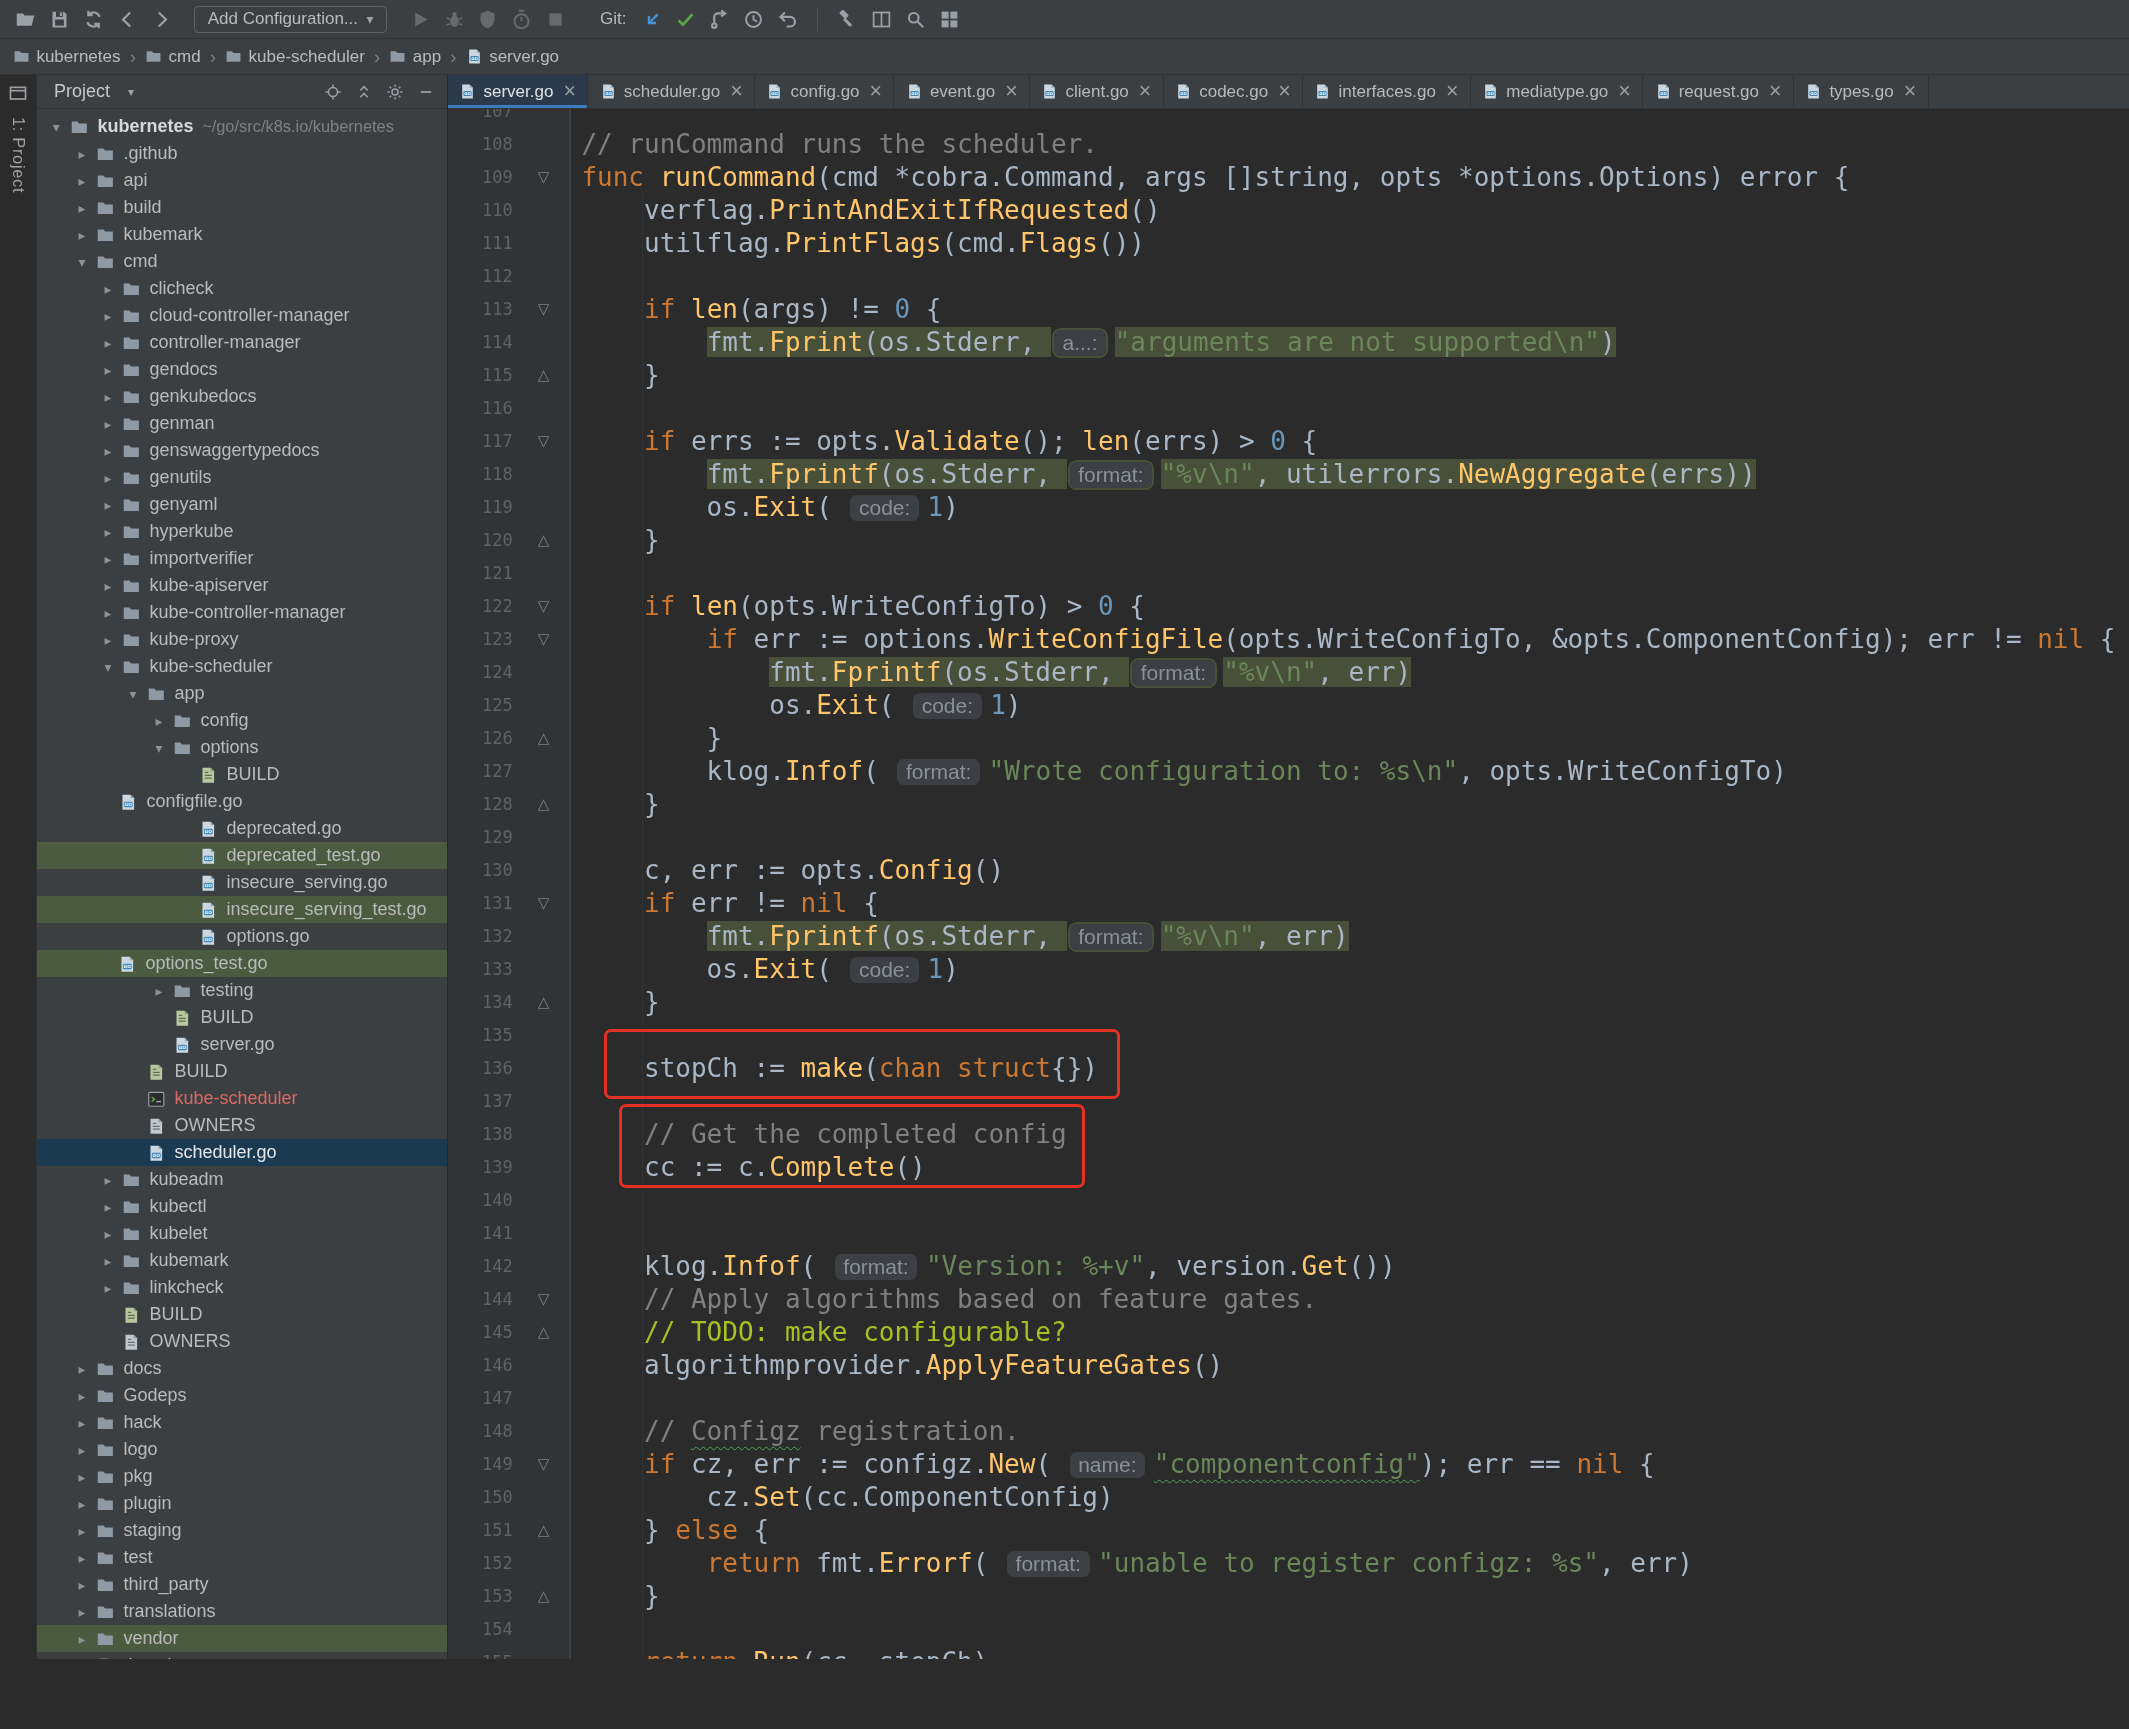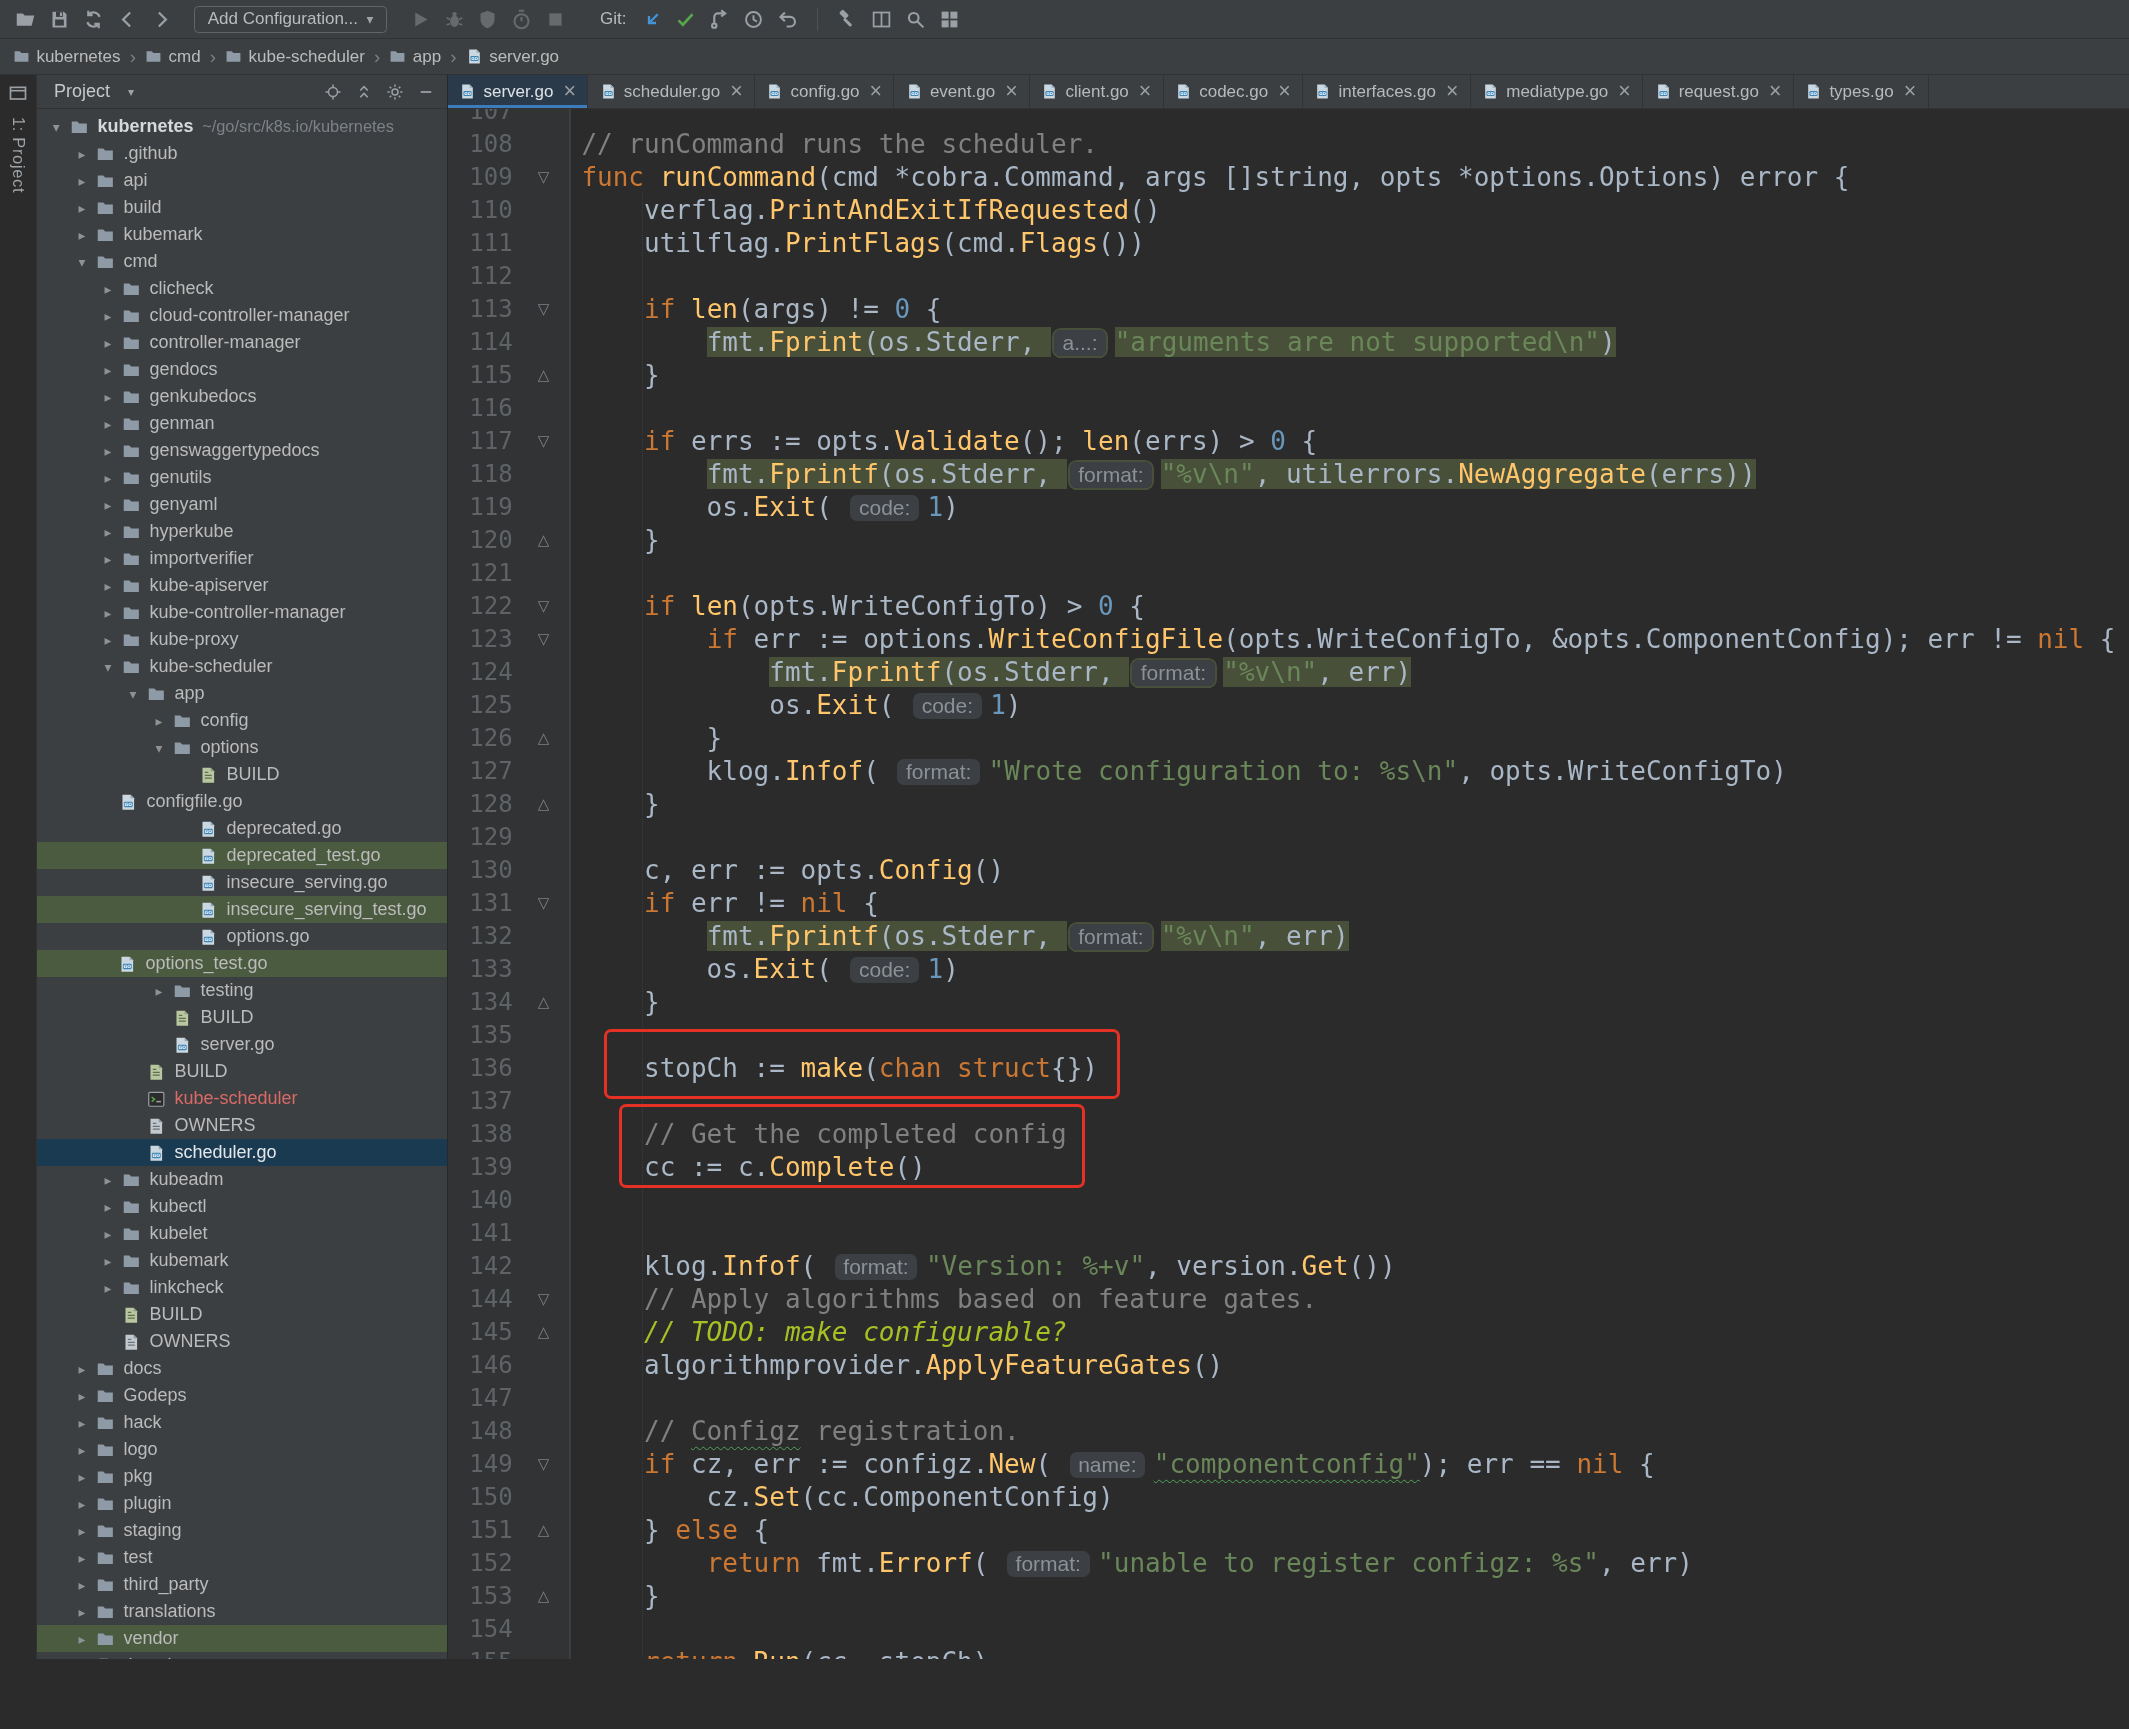--- a/index.html
+++ b/index.html
@@ -56,30 +56,30 @@
   .tab{display:flex;align-items:center;gap:7.1px;padding:0 11.4px;border-right:0.7px solid #323232;color:#b6babd;font-size:17px;white-space:nowrap}
   .tab .fico{width:17px;height:17px;display:inline-flex}
   .tab .fico svg{width:17px;height:17px}
   .tab.active{background:#2B3A4A;color:#dde2e6;box-shadow:inset 0 -2.9px 0 #3C7CBD}
   .tab-close{color:#9aa0a3;font-size:21.4px;margin-left:2.9px;line-height:1}
 
   .viewport{position:relative;flex:1;overflow:hidden;font-family:"DejaVu Sans Mono","Liberation Mono",monospace;
             background:linear-gradient(90deg,#313335 0,#313335 121px,#3c3f41 121px,#3c3f41 123px,#2b2b2b 123px)}
   #lines{margin-top:-15px;position:relative;z-index:1}
   .line{height:33px;display:flex;align-items:center;white-space:pre}
-  .ln{width:69px;text-align:right;color:#606366;font-size:24px;flex:none;padding-right:4.3px}
+  .ln{width:69px;text-align:right;color:#606366;font-size:17px;flex:none;padding-right:4.3px}
   .foldm{width:53px;text-align:center;color:#7d8288;font-size:15px;flex:none;font-family:"DejaVu Sans",sans-serif}
   .codec{font-size:26px;padding-left:11.4px;white-space:pre}
   .tok{white-space:pre}
   .tok.d{color:#A9B7C6}
   .tok.k{color:#CC7832}
   .tok.f{color:#FFC66B}
   .tok.s{color:#6A8759}
   .tok.c{color:#808080}
-  .tok.t{color:#A8C023;font-style:italic}
+  .tok.t{color:#A8C023;}
   .tok.n{color:#6897BB}
   .tok.h{color:#8C9196;background:#3C4045;border-radius:7.1px;padding:1.4px 8.6px;margin:0 8.6px 0 2.9px;font-size:21px;font-family:"Liberation Sans",sans-serif}
   .tok.hl{background:#49503A}
   .tok.h.hl{background:#3C4045;box-shadow:0 0 0 2.1px #49503A}
   .tok.sp{text-decoration:underline wavy #4FA55B 1.4px;text-underline-offset:6.4px}
   .guide{position:absolute;left:194px;top:84px;height:1511px;border-left:1.4px dotted #3A3D40;z-index:0}
 
   .ann{position:absolute;border:3.6px solid #E53124;border-radius:7.1px;z-index:5}
   .ann1{left:156px;top:920px;width:516px;height:70px}
   .ann2{left:171px;top:995px;width:466px;height:84px}

